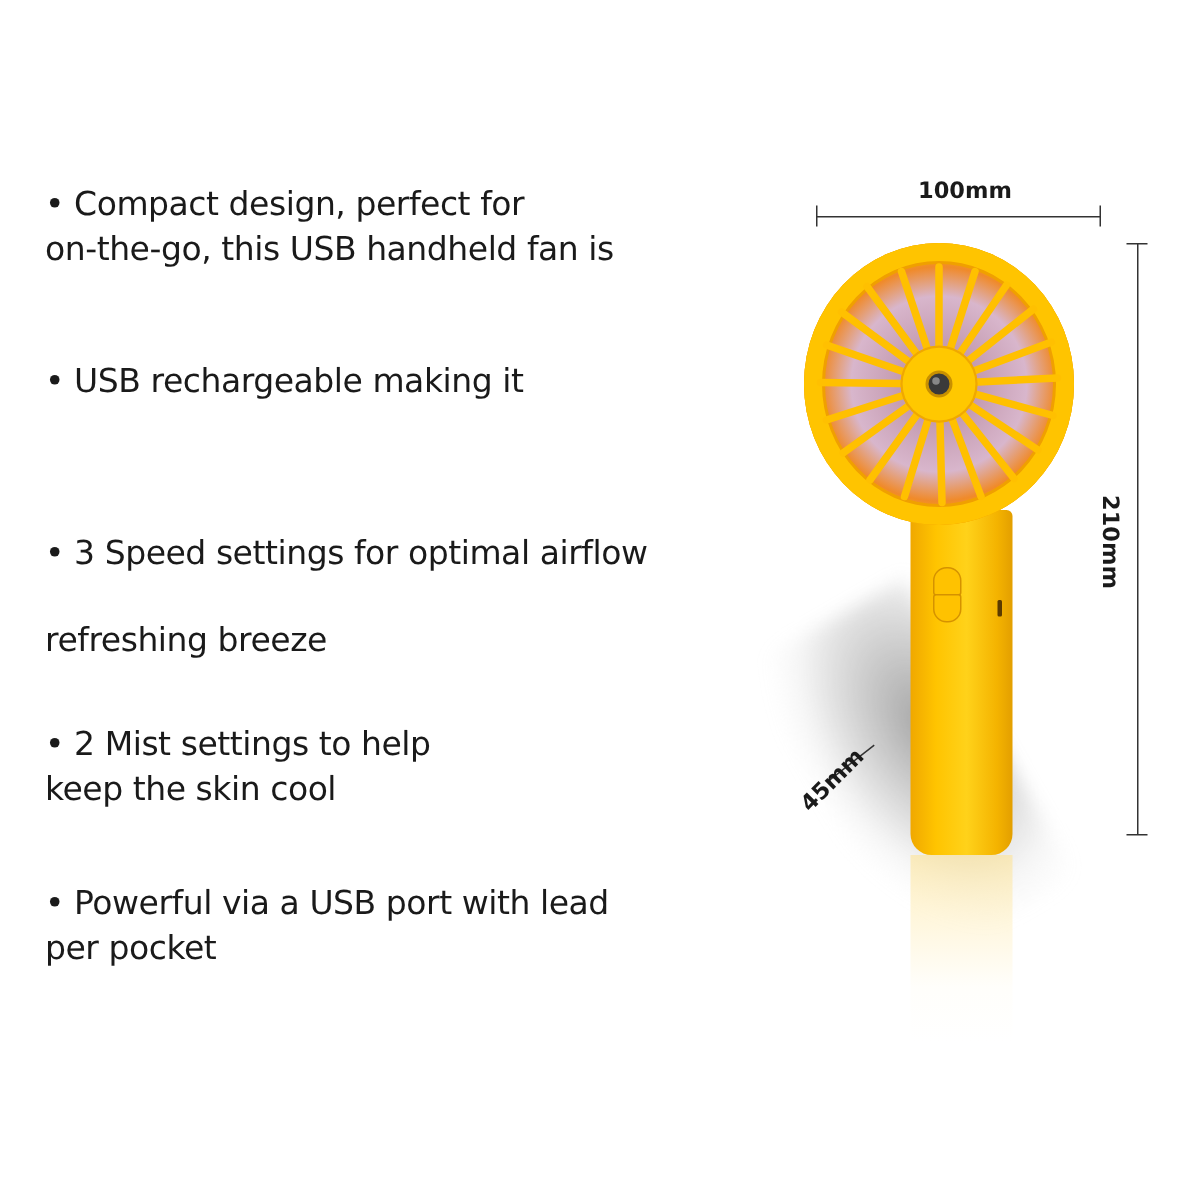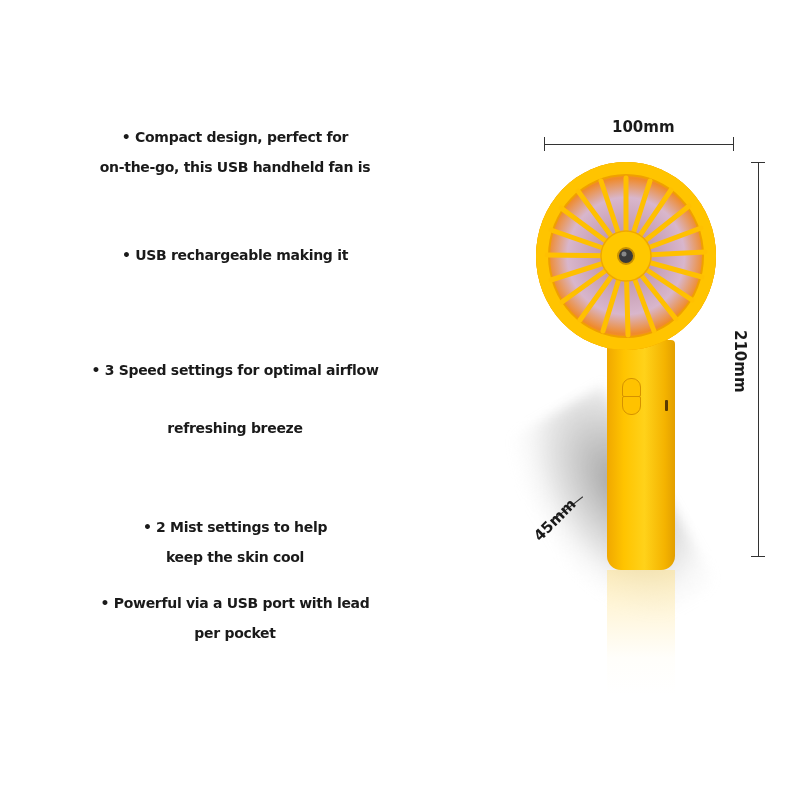--- a/index.html
+++ b/index.html
@@ -2,22 +2,22 @@
 <html><head>
 <meta charset="utf-8">
 <style>
   html, body { margin: 0; padding: 0; }
   body {
     width: 800px; height: 800px; background: #ffffff; position: relative; overflow: hidden;
     font-family: "DejaVu Sans", "Liberation Sans", sans-serif; color: #1a1a1a;
   }
   .features { position: absolute; left: 30px; top: 122px; width: 410px; }
   .feature {
-    position: absolute; left: 0; width: 410px; text-align: center;
-    font-size: 14px; font-weight: bold; line-height: 30px; letter-spacing: -0.3px;
+    position: absolute; left: 0; width: 410px; text-align: left;
+    font-size: 22px; font-weight: normal; line-height: 30px; letter-spacing: -0.3px;
   }
   .feature span { display: block; white-space: nowrap; }
   .visual { position: absolute; left: 498px; top: 100px; width: 330px; height: 620px; }
   .shadow {
     position: absolute; left: 50px; top: 300px; width: 120px; height: 230px;
     background: radial-gradient(ellipse at 70% 40%, rgba(90,90,90,0.55), rgba(200,200,200,0.15) 60%, rgba(255,255,255,0) 75%);
     transform: rotate(-30deg); filter: blur(6px);
   }
   .reflection {
     position: absolute; left: 109px; top: 470px; width: 68px; height: 125px;
@@ -54,21 +54,21 @@
   </div>
   <div class="feature" style="top:118px">
     <span>• USB rechargeable making it</span>
   </div>
   <div class="feature" style="top:233px">
     <span>• 3 Speed settings for optimal airflow</span>
   </div>
   <div class="feature" style="top:291px">
     <span>refreshing breeze</span>
   </div>
-  <div class="feature" style="top:390px">
+  <div class="feature" style="top:360px">
     <span>• 2 Mist settings to help</span>
     <span>keep the skin cool</span>
   </div>
   <div class="feature" style="top:466px">
     <span>• Powerful via a USB port with lead</span>
     <span>per pocket</span>
   </div>
 </div>
 
 <div class="visual">

